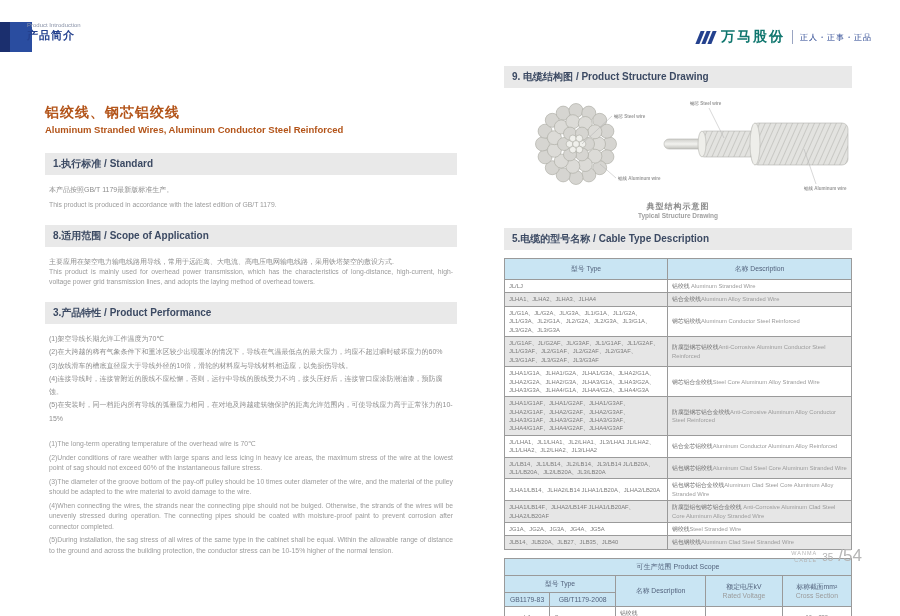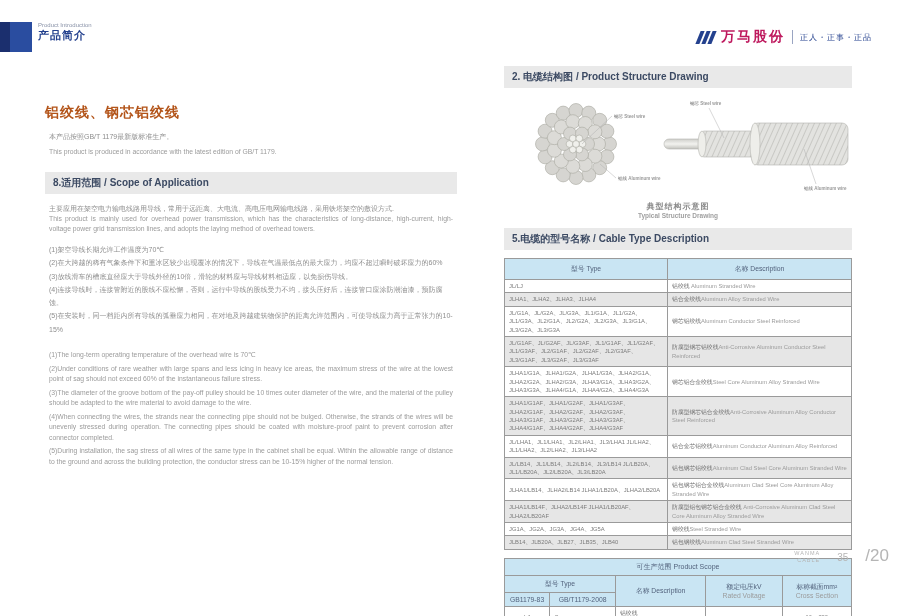--- a/index.html
+++ b/index.html
@@ -4,29 +4,29 @@
 <style>
   html,body{margin:0;padding:0;}
   body{width:900px;height:616px;background:#fff;position:relative;overflow:hidden;
        font-family:"Liberation Sans","DejaVu Sans",sans-serif;color:#888;}
   .abs{position:absolute;}
 
   
   .corner{left:0;top:22px;height:30px;display:flex;}
   .corner .strip{width:10px;height:30px;background:#1b2f6e;}
   .corner .square{width:22px;height:30px;background:#2a4da0;}
-  .corner-text{left:38px;top:22px;line-height:1.1;}
+  .corner-text{left:27px;top:22px;line-height:1.1;}
   .corner-text .en{font-size:6px;color:#8a93a8;}
   .corner-text .zh{font-size:11px;font-weight:bold;color:#24418e;letter-spacing:1px;}
 
   
   .logo{right:28px;top:28px;display:flex;align-items:center;gap:7px;}
   .logo .mark{display:flex;gap:2px;}
   .logo .mark i{display:block;width:4px;height:13px;background:#24418e;transform:skewX(-22deg);}
-  .logo .name{font-size:14px;font-weight:bold;color:#be185d;letter-spacing:2px;}
+  .logo .name{font-size:14px;font-weight:bold;color:#0f766e;letter-spacing:2px;}
   .logo .divider{width:1px;height:14px;background:#9aa5c2;}
   .logo .slogan{font-size:8px;color:#24418e;letter-spacing:1px;}
 
   
   .left-col{left:45px;top:72px;width:412px;margin-top:32px;}
   .right-col{left:504px;top:66px;width:348px;}
 
   .doc-title .zh{font-size:14px;font-weight:bold;color:#b35419;letter-spacing:1px;}
   .doc-title .en{font-size:9.5px;font-weight:bold;color:#b35419;margin-top:2px;}
 
@@ -58,21 +58,21 @@
   .desc-zh{color:#6f6f6f;}
   .desc-en{color:#9b9b9b;}
   .scope-title{background:#c9e5f3;color:#53637d;font-size:7px;text-align:center;padding:4px;}
   .scope-table th{padding:3px 2px;}
   .scope-table td{text-align:left;}
   .scope-table .c{text-align:center;}
   .sub-zh{display:block;}
   .sub-en{display:block;color:#9b9b9b;}
 
   
-  .footer{right:11px;top:548px;display:flex;align-items:flex-end;gap:17px;color:#b5b5b5;}
+  .footer{right:38px;top:548px;display:flex;align-items:flex-end;gap:5px;color:#b5b5b5;}
   .footer .brand{font-size:5.5px;text-align:right;line-height:1.2;letter-spacing:1px;}
   .footer .pg-small{font-size:10px;line-height:1;}
   .footer .pg-big{font-size:17px;line-height:0.9;}
 </style>
 </head>
 <body>
 
 <div class="abs corner">
   <div class="strip"></div>
   <div class="square"></div>
@@ -89,47 +89,50 @@
       <i></i>
     </span>
   <span class="name">万马股份</span>
   <span class="divider"></span>
   <span class="slogan">正人・正事・正品</span>
 </div>
 
 <div class="abs left-col">
   <div class="doc-title">
     <div class="zh">铝绞线、钢芯铝绞线</div>
+    <div class="en">Aluminum Stranded Wires, Aluminum Conductor Steel Reinforced</div>
   </div>
 
+  <div class="secbar" style="margin-top:18px;">1.执行标准 / Standard</div>
   <div class="body-zh">本产品按照GB/T 1179最新版标准生产。</div>
   <div class="body-en">This product is produced in accordance with the latest edition of GB/T 1179.</div>
 
   <div class="secbar">8.适用范围 / Scope of Application</div>
   <div class="body-zh">主要应用在架空电力输电线路用导线，常用于远距离、大电流、高电压电网输电线路，采用铁塔架空的敷设方式.</div>
   <div class="body-en" style="margin-top:0;">This product is mainly used for overhead power transmission, which has the characteristics of long-distance, high-current, high-voltage power grid transmission lines, and adopts the laying method of overhead towers.</div>
 
+  <div class="secbar">3.产品特性 / Product Performance</div>
   <div class="perf-zh">
       <div>(1)架空导线长期允许工作温度为70℃</div>
       <div>(2)在大跨越的稀有气象条件下和重冰区较少出现覆冰的情况下，导线在气温最低点的最大应力，均应不超过瞬时破坏应力的60%</div>
       <div>(3)放线滑车的槽底直径应大于导线外径的10倍，滑轮的材料应与导线材料相适应，以免损伤导线。</div>
       <div>(4)连接导线时，连接管附近的股线不应松懈，否则，运行中导线的股线受力不均，接头压好后，连接管口应涂防潮油漆，预防腐蚀。</div>
       <div>(5)在安装时，同一档距内所有导线的弧垂应力相同，在对地及跨越建筑物保护的距离允许范围内，可使导线应力高于正常张力的10-15%</div>
     </div>
   <div class="perf-en">
       <div>(1)The long-term operating temperature of the overhead wire is 70℃</div>
       <div>(2)Under conditions of rare weather with large spans and less icing in heavy ice areas, the maximum stress of the wire at the lowest point of sag should not exceed 60% of the instantaneous failure stress.</div>
       <div>(3)The diameter of the groove bottom of the pay-off pulley should be 10 times outer diameter of the wire, and the material of the pulley should be adapted to the wire material to avoid damage to the wire.</div>
       <div>(4)When connecting the wires, the strands near the connecting pipe should not be bulged. Otherwise, the strands of the wires will be unevenly stressed during operation. The connecting pipes should be coated with moisture-proof paint to prevent corrosion after connector completed.</div>
       <div>(5)During installation, the sag stress of all wires of the same type in the cabinet shall be equal. Within the allowable range of distance to the ground and across the building protection, the conductor stress can be 10-15% higher of the normal tension.</div>
     </div>
 </div>
 
 <div class="abs right-col">
-  <div class="secbar">2. 电缆结构图 / Product Structure Drawing</div>
+  <div class="secbar">9. 电缆结构图 / Product Structure Drawing</div>
 
   <div class="drawing">
     <svg width="348" height="102" viewBox="0 0 348 102">
       <defs>
         <pattern id="hatch" width="5" height="8" patternTransform="rotate(24)" patternUnits="userSpaceOnUse">
           <rect width="5" height="8" fill="#e3e3e0"></rect>
           <line x1="0" y1="0" x2="0" y2="8" stroke="#bdbdb8" stroke-width="1.4"></line>
         </pattern>
         <linearGradient id="rod" x1="0" y1="0" x2="0" y2="1">
           <stop offset="0" stop-color="#cfcfcb"></stop>
@@ -303,14 +306,14 @@
       </tbody>
   </table>
 </div>
 
 <div class="abs footer">
   <div class="brand">
     <div>WANMA</div>
     <div>CABLE</div>
   </div>
   <span class="pg-small">35</span>
-  <span class="pg-big">/20</span>
+  <span class="pg-big">/54</span>
 </div>
 
 </body></html>

